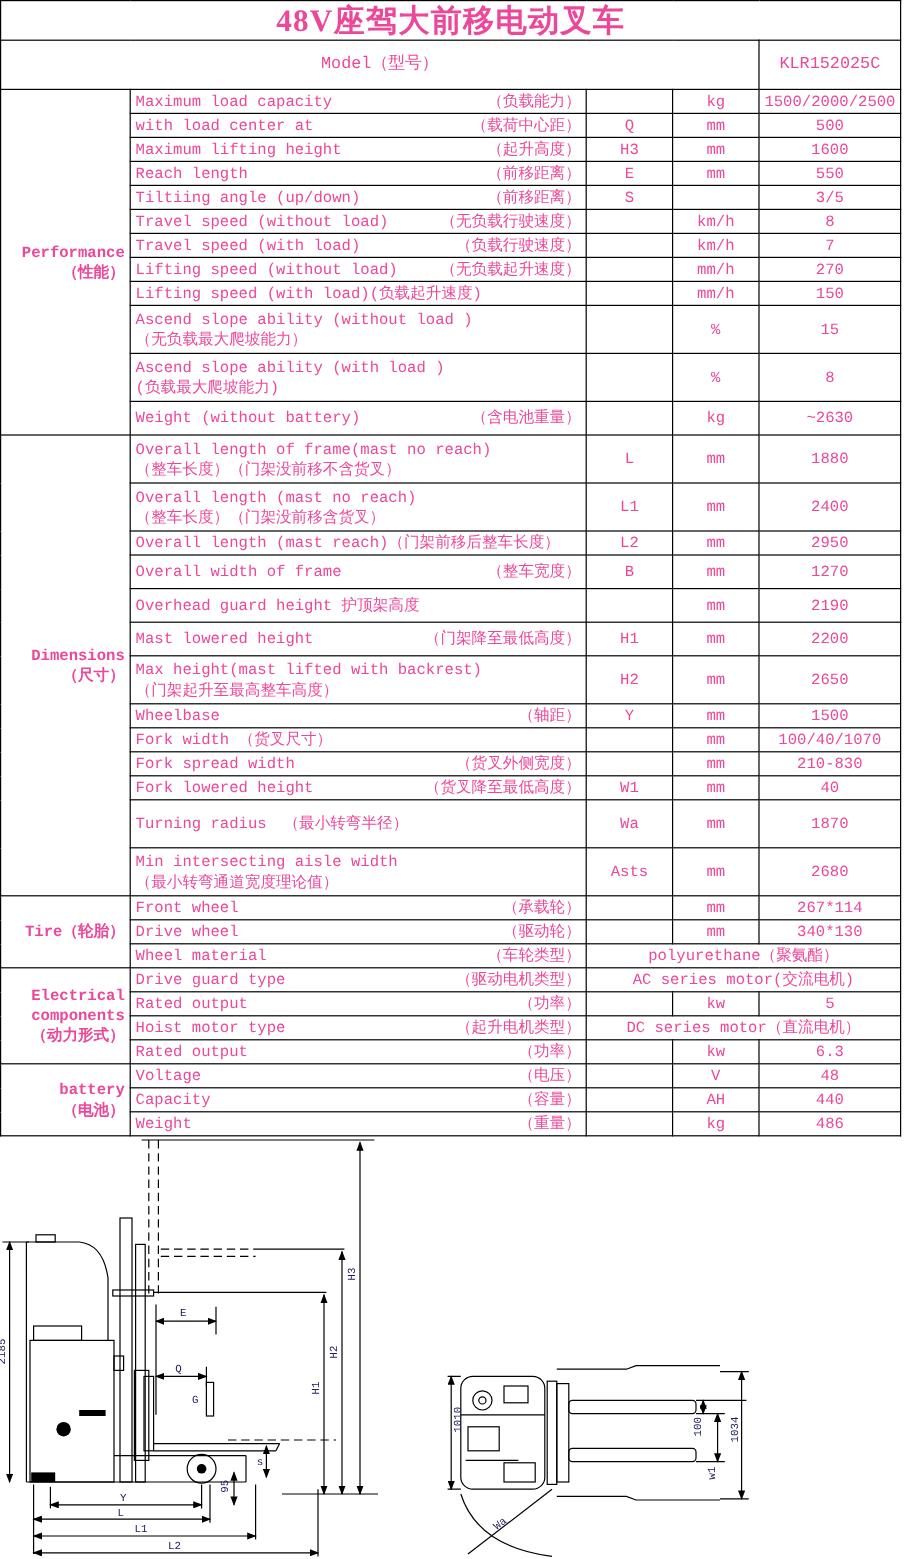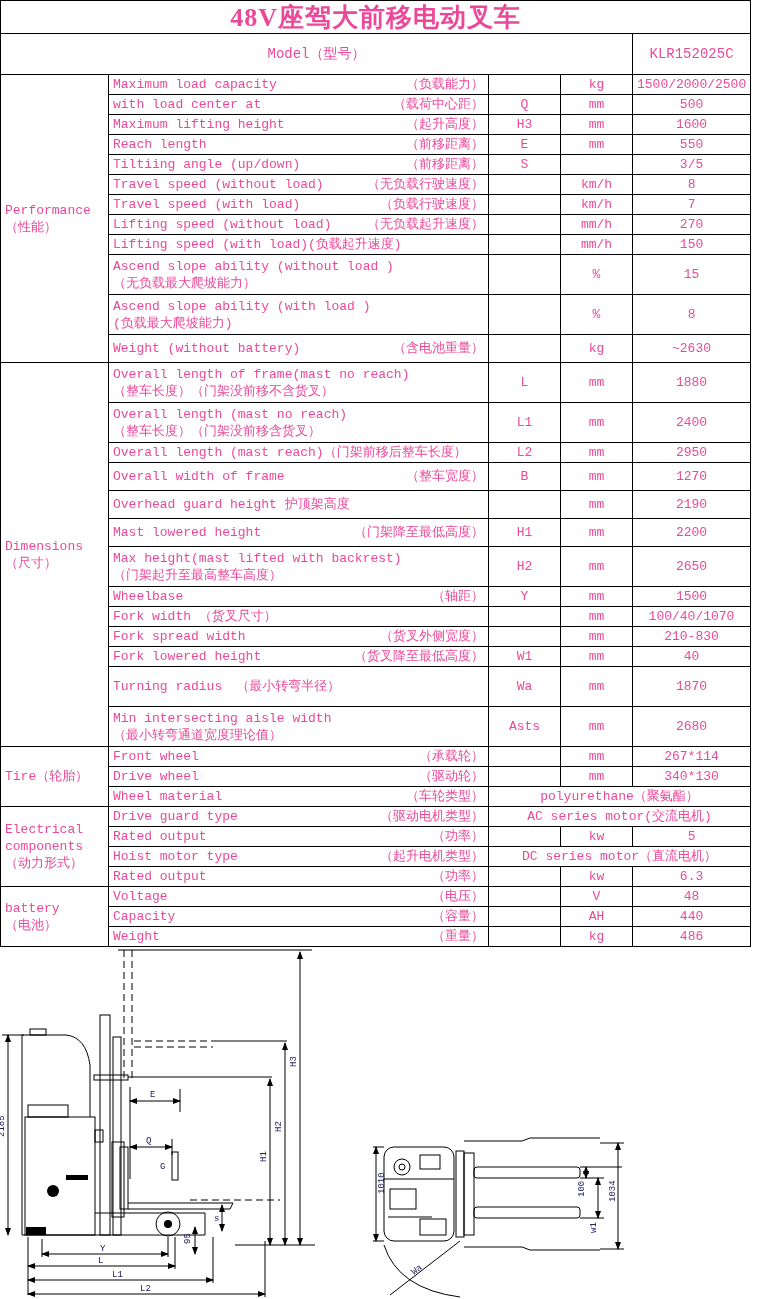--- a/index.html
+++ b/index.html
@@ -4,21 +4,21 @@
 <style>
   html,body{margin:0;padding:0;background:#fff;}
   .page{width:767px;height:1299px;background:#fff;color:#ec4899;
         font-family:"Liberation Mono","DejaVu Sans Mono",monospace;position:relative;}
   table.spec{border-collapse:collapse;table-layout:fixed;width:750px;}
   table.spec td{border:1px solid #000;padding:0 4px;font-size:13px;line-height:17px;
         overflow:hidden;vertical-align:middle;}
   tr.title-row td{font-family:"Liberation Serif","DejaVu Serif",serif;font-weight:bold;
         font-size:26px;text-align:center;height:32px;padding:0;letter-spacing:1px;}
   tr.model-row td{height:40px;text-align:center;font-size:14px;}
-  td.cat{text-align:left;font-weight:normal;font-size:14px;line-height:18px;padding:0 1px;}
+  td.cat{text-align:right;font-weight:bold;font-size:14px;line-height:18px;padding:0 1px;}
   tr.row-s td{height:19px;} tr.row-m td{height:27px;} tr.row-l td{height:39px;}
   td.sym,td.unit,td.val,td.spanval{text-align:center;}
   .iw{display:flex;justify-content:space-between;align-items:flex-start;}
   .gapzh{margin-left:14px;}
   .drawings{position:relative;height:387px;}
   .drawings svg{position:absolute;}
   #sideview{left:0;top:30;}
   #topview{left:372px;top:190px;}
   svg line,svg path,svg rect,svg circle,svg polyline{stroke:#000;fill:none;stroke-width:1;}
   svg .fill{fill:#000;stroke:none;}

